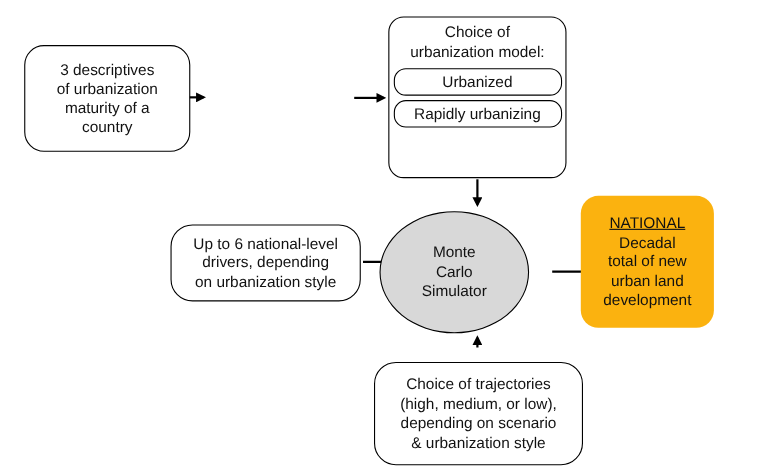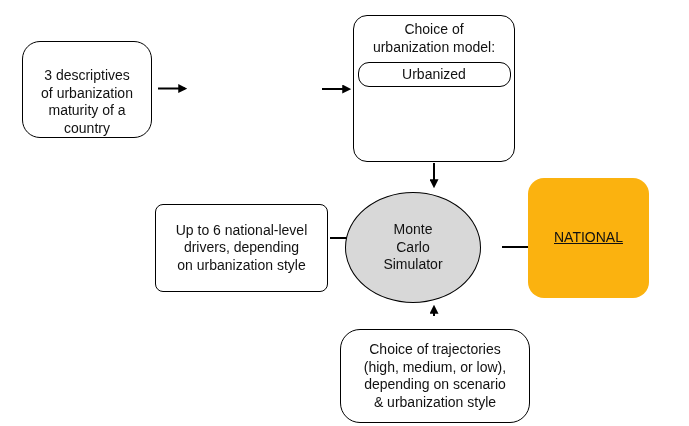--- a/index.html
+++ b/index.html
@@ -25,33 +25,33 @@
     text-align: center;
     background: var(--box-fill, #ffffff);
     border: 1.5px solid var(--line, #000000);
   }
   .node .txt { white-space: pre-line; display: block; }
   .ellipse {
     border-radius: 50%;
     background: var(--ellipse-fill, #d8d8d8);
   }
   
-  .n-input        { left: 22px;  top: 41px;  width: 130px; height: 97px;  border-radius: 18px; align-items: flex-end; }
+  .n-input        { left: 22px;  top: 41px;  width: 151px; height: 97px;  border-radius: 18px; }
   .n-classifier   { left: 190px; top: 41px;  width: 131px; height: 98px; }
   .n-model        { left: 353px; top: 15px;  width: 162px; height: 147px; border-radius: 14px;
                     flex-direction: column; justify-content: flex-start; padding: 5px 4px 6px; }
   .model-title    { white-space: pre-line; text-align: center; margin-bottom: 6px; }
   .model-options  { display: flex; flex-direction: column; gap: 4px; width: 153px; }
   .model-option   {
     display: flex; align-items: center; justify-content: center;
     height: 25px; border: 1.5px solid var(--line, #000000);
     border-radius: 11px; background: var(--box-fill, #ffffff);
   }
   .n-simulator    { left: 345px; top: 192px; width: 136px; height: 111px; }
-  .n-drivers      { left: 155px; top: 204px; width: 173px; height: 88px;  border-radius: 8px; }
+  .n-drivers      { left: 155px; top: 204px; width: 173px; height: 70px;  border-radius: 20px; }
   .n-trajectories { left: 340px; top: 329px; width: 190px; height: 94px;  border-radius: 20px; }
   .n-output       {
     left: 528px; top: 178px; width: 121px; height: 120px;
     border: none; border-radius: 16px;
     background: var(--output-fill, #fbb20f);
     flex-direction: column;
   }
   .n-output .title { text-decoration: underline; }
   .arrows { position: absolute; left: 0; top: 0; width: 689px; height: 426px; pointer-events: none; }
   .arrows line { stroke: var(--line, #000000); stroke-width: 2; }
@@ -83,20 +83,23 @@
   </div>
 
 
   <div class="node n-model">
     <span class="model-title">Choice of
 urbanization model:</span>
     <div class="model-options">
       <div class="model-option">
         <span>Urbanized</span>
       </div>
+      <div class="model-option">
+        <span>Rapidly urbanizing</span>
+      </div>
     </div>
   </div>
 
   <div class="node ellipse n-simulator">
     <span class="txt">Monte
 Carlo
 Simulator</span>
   </div>
 
   <div class="node n-drivers">
@@ -107,15 +110,19 @@
 
   <div class="node n-trajectories">
     <span class="txt">Choice of trajectories
 (high, medium, or low),
 depending on scenario
 &amp; urbanization style</span>
   </div>
 
   <div class="node n-output">
     <span class="title">NATIONAL</span>
+    <span class="txt">Decadal
+total of new
+urban land
+development</span>
   </div>
 
 </div>
 
 </body></html>

